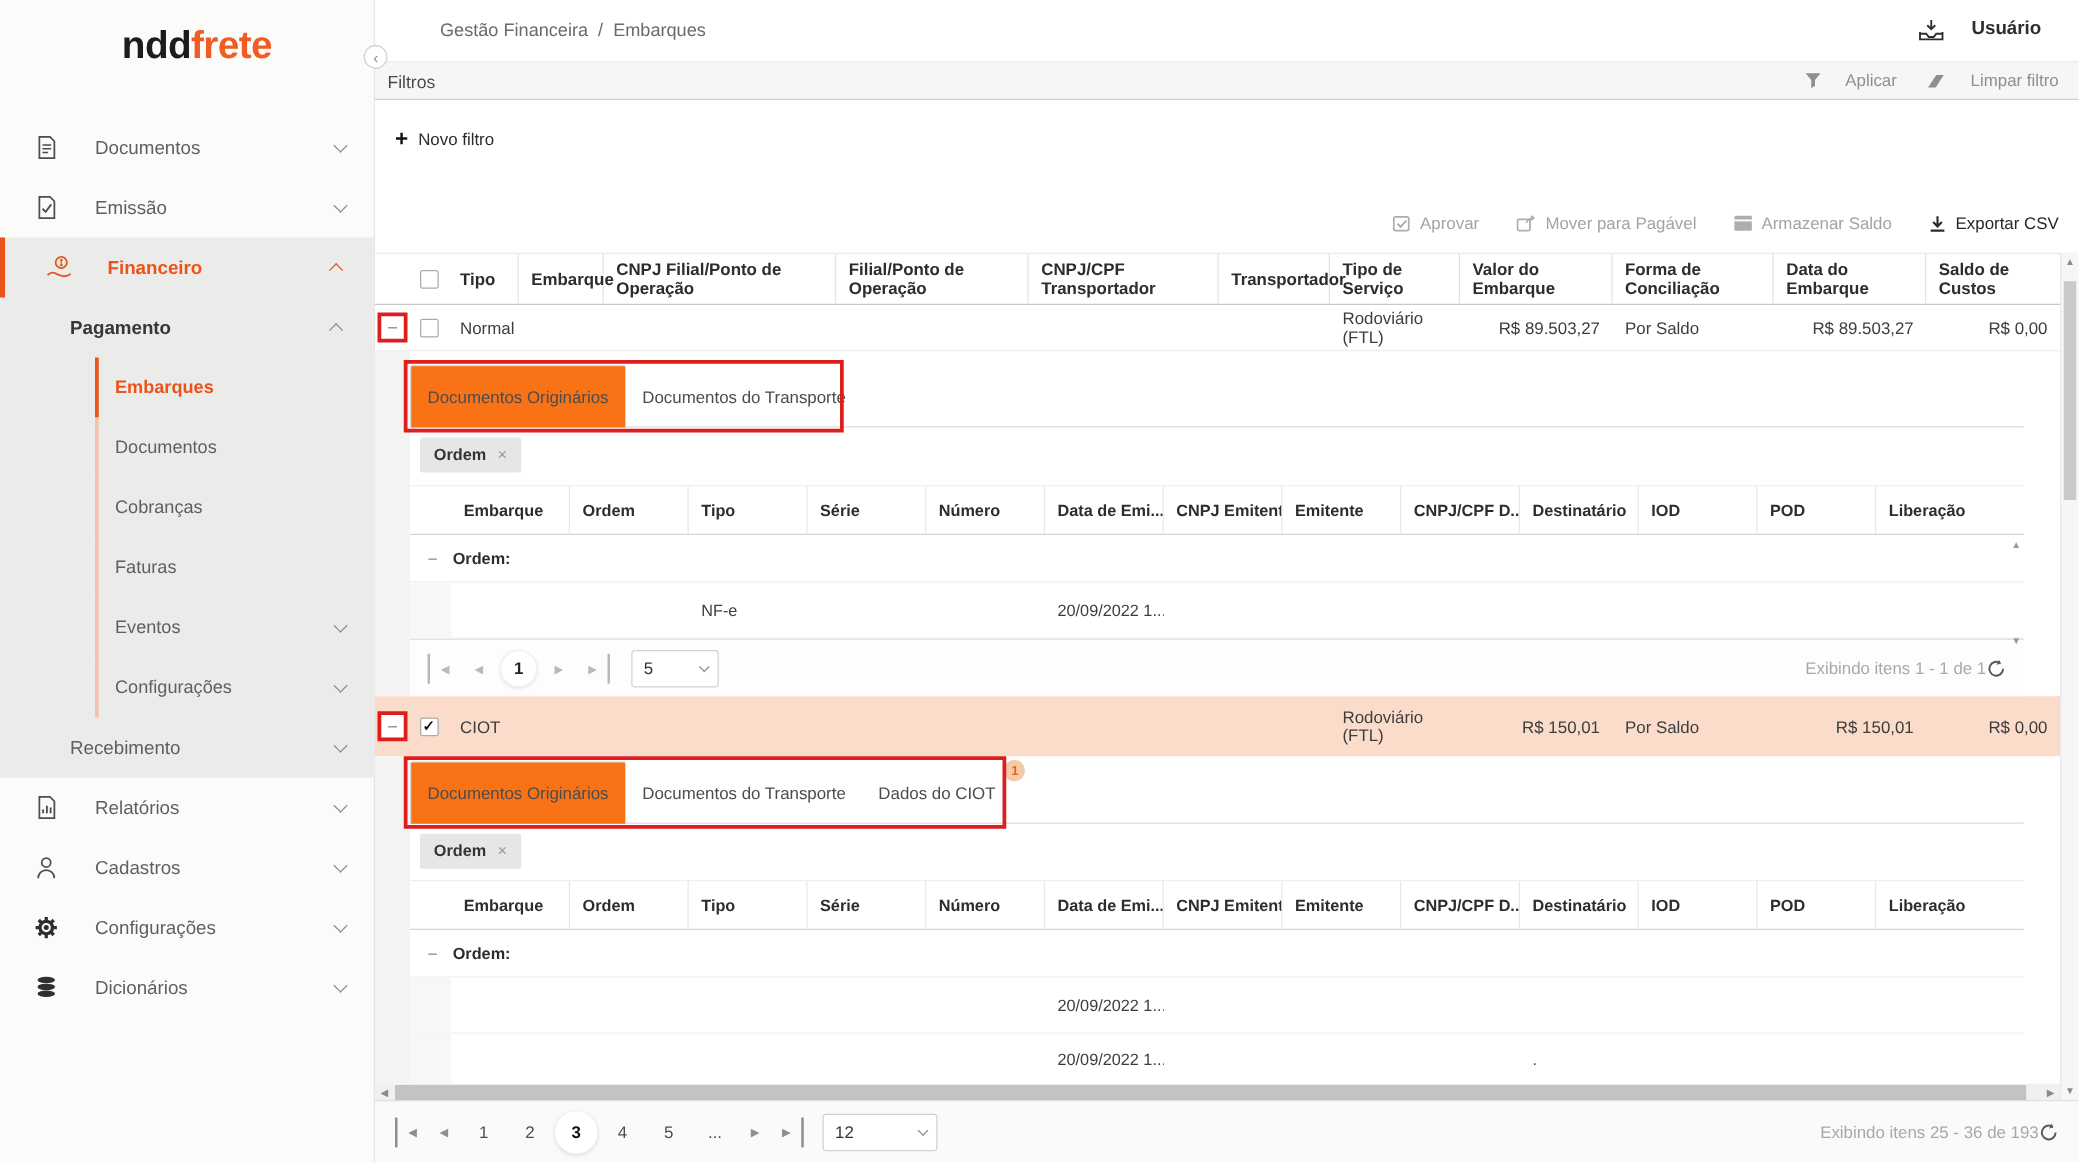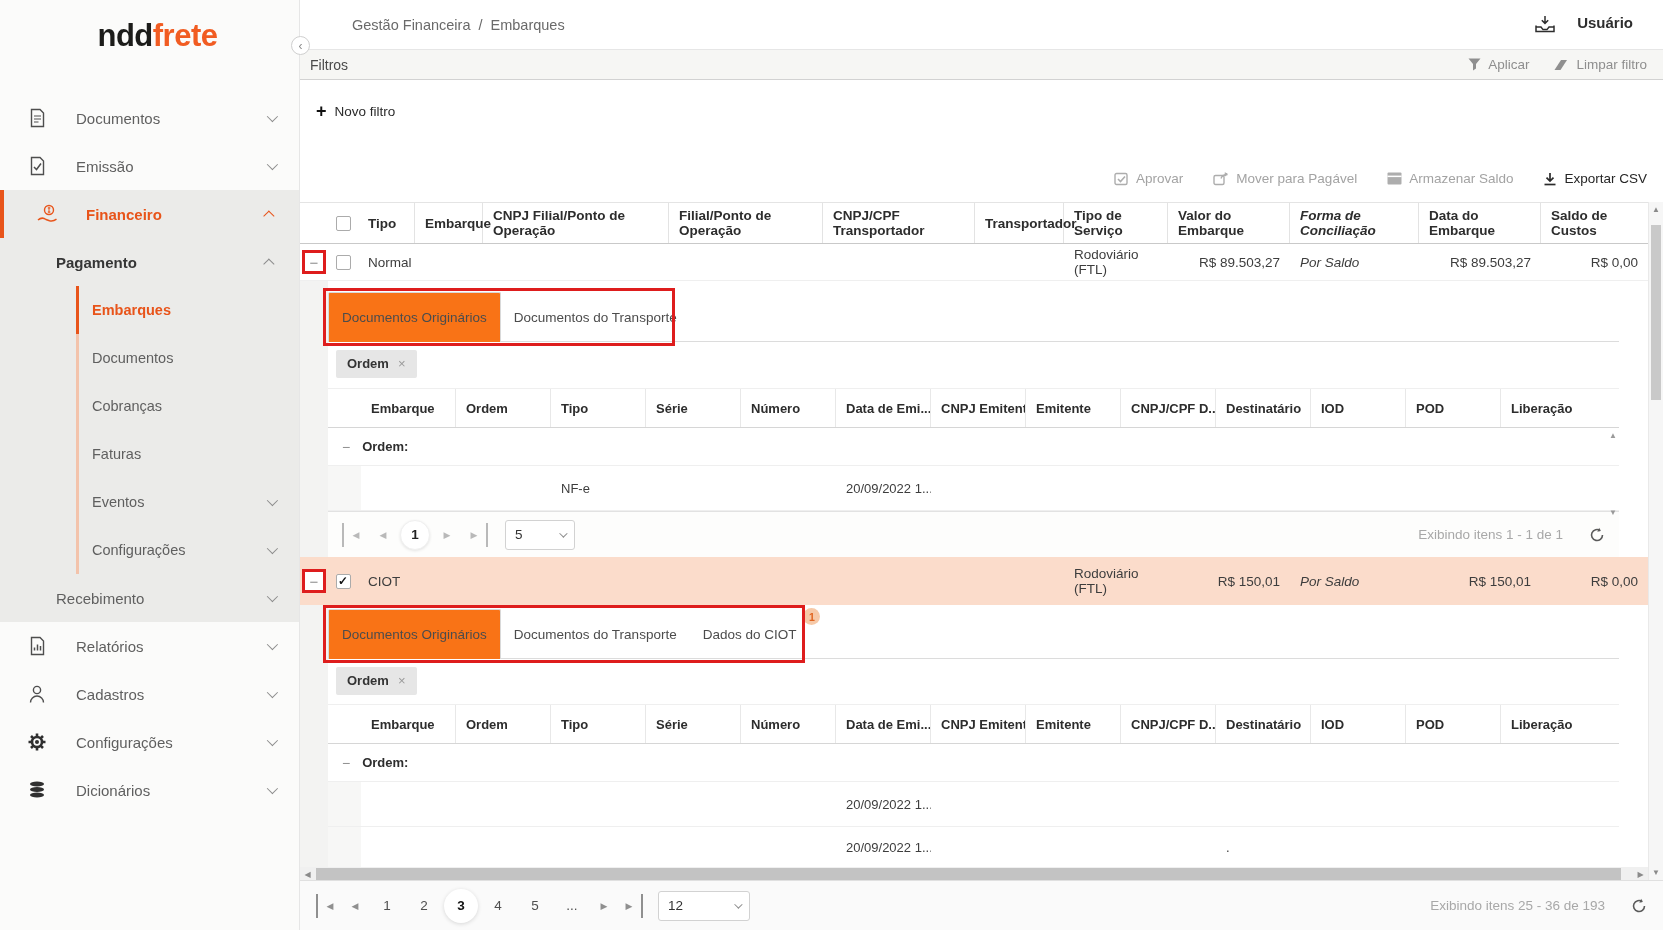--- a/index.html
+++ b/index.html
@@ -46,21 +46,21 @@
   .main { flex: 1; display: flex; flex-direction: column; background: #fff; min-width: 0; }
   .topbar { height: 50px; flex: none; display: flex; align-items: center; justify-content: space-between;
             padding: 0 30px 0 52px; border-bottom: 1px solid #e6e6e6; }
   .breadcrumb { font-size: 14.5px; color: #6a6a6a; display: flex; gap: 8px; }
   .user { display: flex; align-items: flex-start; gap: 20px; font-weight: bold; font-size: 15px; color: #2e2e2e; cursor: pointer; }
 
   .filters-bar { height: 30px; flex: none; background: #f6f6f4; border-bottom: 1px solid #d2d2d2;
                  display: flex; align-items: center; justify-content: space-between; padding: 0 16px 0 10px; }
   .filters-title { font-size: 14px; color: #4a4a4a; }
   .filters-actions { display: flex; gap: 24px; align-items: center; font-size: 13.5px; color: #8e8e8e; }
-  .f-action { display: flex; align-items: center; gap: 7px; cursor: pointer; }
+  .f-action { display: flex; align-items: center; gap: 19px; cursor: pointer; }
 
   .novo-row { height: 62px; flex: none; display: flex; align-items: center; padding-left: 16px; }
   .novo-btn { display: flex; align-items: center; gap: 8px; font-size: 13.5px; color: #2b2b2b; cursor: pointer; }
   .plus-glyph { font-weight: bold; font-size: 18px; color: #111; line-height: 1; }
 
   .actions-row { height: 60px; flex: none; display: flex; align-items: flex-end; justify-content: flex-end;
                  gap: 30px; padding: 0 16px 16px 0; font-size: 13.5px; color: #a3a3a3; }
   .action { display: flex; align-items: center; gap: 7px; cursor: pointer; }
   .action.export { color: #262626; }
 
@@ -70,21 +70,21 @@
   .thead { display: flex; height: 42px; flex: none; border-top: 1px solid #e4e4e4;
            border-bottom: 1px solid #c9c9c9; align-items: stretch; }
   .th { display: flex; align-items: center; font-weight: bold; font-size: 13.5px; color: #2d2d2d;
         padding: 0 10px; border-right: 1px solid #e3e3e3; cursor: pointer; }
   .w-exp { width: 28px; flex: none; border-right: none; padding: 0; }
   .w-chk { width: 30px; flex: none; border-right: none; display: flex; align-items: center; justify-content: center; padding: 0; }
   .c-tipo { width: 57px; flex: none; } .c-emb { width: 68px; flex: none; }
   .c-cnpjf { width: 186px; flex: none; } .c-filial { width: 154px; flex: none; }
   .c-cnpjt { width: 152px; flex: none; } .c-transp { width: 89px; flex: none; }
   .c-serv { width: 104px; flex: none; } .c-valor { width: 122px; flex: none; }
-  .c-forma { width: 129px; flex: none; font-style: italic; } .c-saldo { width: 122px; flex: none; }
+  .c-forma { width: 129px; flex: none; } .c-saldo { width: 122px; flex: none; }
   .c-custos { flex: 1; border-right: none; }
   .num { justify-content: flex-end; text-align: right; }
 
   .trow { display: flex; align-items: center; height: 37px; flex: none; font-size: 13.5px;
           color: #3d3d3d; border-bottom: 1px solid #efefef; cursor: pointer; }
   .trow .td { padding: 0 10px; display: flex; align-items: center; height: 100%; }
   .trow.ciot { background: #fbdccb; height: 48px; border-bottom: none; }
   .exp-cell { width: 28px; flex: none; display: flex; justify-content: center; padding: 0 !important; }
   .chk-cell { width: 30px; flex: none; display: flex; justify-content: center; padding: 0 !important; }
   .expander { width: 18px; height: 18px; display: flex; align-items: center; justify-content: center;
@@ -138,21 +138,21 @@
   .pg-btn { width: 24px; height: 24px; display: flex; align-items: center; justify-content: center;
             color: #b9b9b9; font-size: 9px; cursor: pointer; }
   .pg-bar-l { border-left: 2px solid currentColor; padding-left: 2px; }
   .pg-bar-r { border-right: 2px solid currentColor; padding-right: 2px; }
   .pg-num { width: 30px; height: 30px; border-radius: 50%; background: #fff; border: 1px solid #f0f0f0;
             box-shadow: 0 1px 3px rgba(0,0,0,0.10); display: flex; align-items: center; justify-content: center;
             font-weight: bold; font-size: 13.5px; color: #222; cursor: pointer; }
   .pg-size { width: 70px; height: 30px; border: 1px solid #d2d2d2; border-radius: 3px; background: #fff;
              display: flex; align-items: center; justify-content: space-between; padding: 0 9px;
              font-size: 13.5px; color: #333; margin-left: 12px; cursor: pointer; }
-  .pg-info { margin-left: auto; color: #a8a8a8; font-size: 13.5px; display: flex; align-items: center; gap: 26px; }
+  .pg-info { margin-left: auto; color: #a8a8a8; font-size: 13.5px; display: flex; align-items: center; }
 
   
   .hscroll { height: 15px; flex: none; display: flex; align-items: center; background: #fafafa; }
   .hs-arrow { width: 15px; height: 15px; display: flex; align-items: center; justify-content: center;
               font-size: 8px; color: #8a8a8a; background: #f0f0f0; cursor: pointer; }
   .hs-track { flex: 1; height: 15px; background: #f0f0f0; position: relative; }
   .hs-thumb { position: absolute; left: 1px; top: 1px; bottom: 1px; width: 99%; background: #c3c3c3; cursor: grab; }
   .vscroll { width: 15px; flex: none; background: #f6f6f6; border-left: 1px solid #e9e9e9;
              display: flex; flex-direction: column; align-items: center; }
   .vs-arrow { height: 15px; display: flex; align-items: center; justify-content: center; font-size: 8px; color: #8a8a8a; cursor: pointer; }

